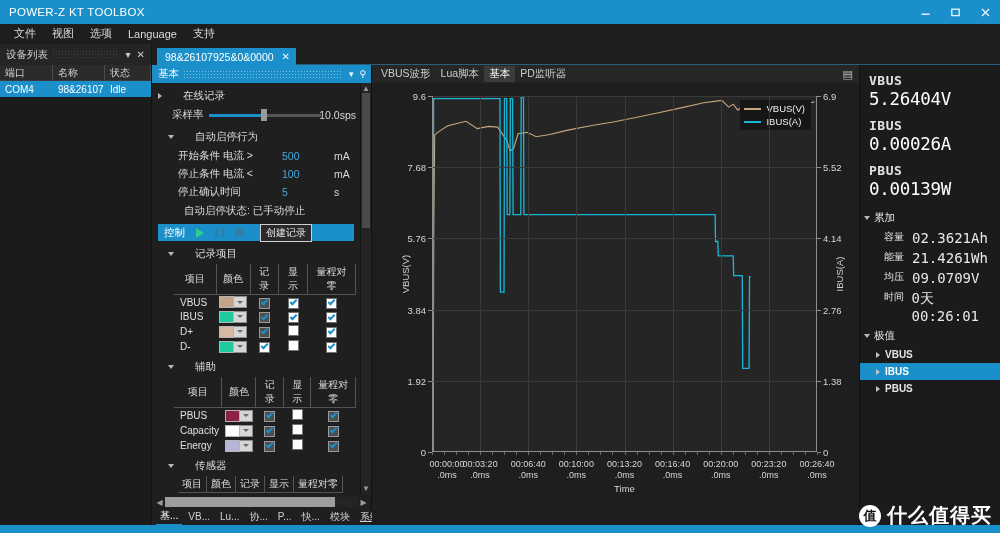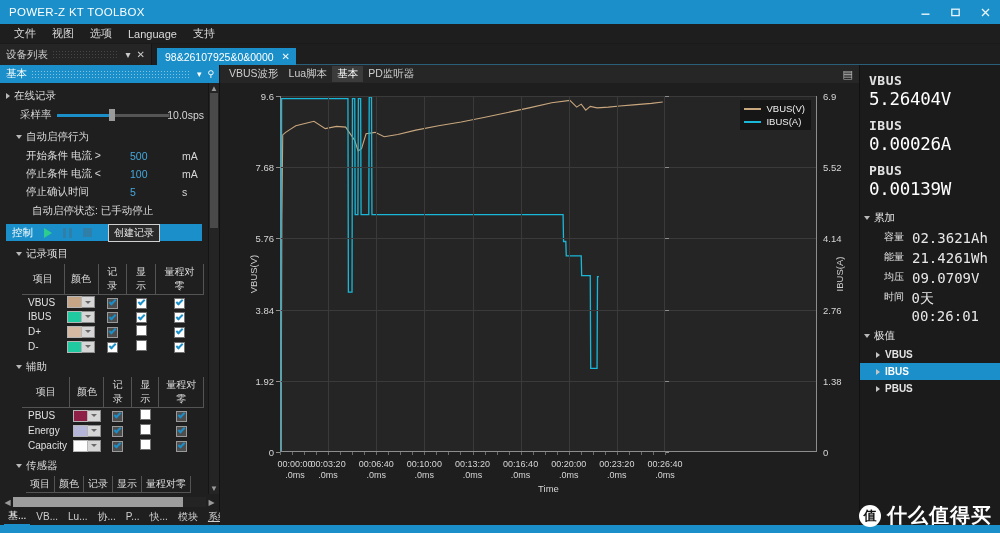--- a/index.html
+++ b/index.html
@@ -95,21 +95,21 @@
   .vscroll {
     width: 11px; background: #242424; border-left: 1px solid #151515;
     display: flex; flex-direction: column; align-items: center; justify-content: space-between;
     padding: 1px 0;
   }
   .vscroll .arw { color: #9a9a9a; font-size: 8px; }
   .vscroll .thumb { width: 8px; height: 135px; background: #4a4a4a; margin-top:-190px; }
   .vscroll .track { flex:1; }
 
   .grp { margin-bottom: 2px; }
-  .grp-t { display: flex; align-items: center; gap: 4px; color: #dcdcdc; font-size: 10.5px; padding: 2px 0 3px 2px; }
+  .grp-t { display: flex; align-items: center; gap: 21px; color: #dcdcdc; font-size: 10.5px; padding: 2px 0 3px 2px; }
   .tri { width: 0; height: 0; border-left: 4px solid #b9b9b9; border-top: 3px solid transparent; border-bottom: 3px solid transparent; }
   .tri.down { border-left: 3.5px solid transparent; border-right: 3.5px solid transparent; border-top: 4px solid #b9b9b9; border-bottom:0; }
 
   .sliderrow { display: flex; align-items: center; padding: 2px 0 4px 16px; gap: 5px; }
   .sliderrow .lb { font-size: 10.5px; color: #d6d6d6; white-space: nowrap; }
   .slider { position: relative; width: 112px; height: 12px; }
   .slider .trk { position: absolute; top: 5px; left: 0; width: 112px; height: 3px; background: #555; }
   .slider .fill { position: absolute; top: 5px; left: 0; width: 55px; height: 3px; background: #1a8fc9; }
   .slider .knob { position: absolute; top: 0; left: 52px; width: 6px; height: 12px; background: #9a9a9a; }
   .slider .ticks { position: absolute; top: 9px; left: 2px; width: 108px; height: 4px;
@@ -264,20 +264,33 @@
       <div class="devtab">
         <span>98&amp;26107925&amp;0&amp;0000</span>
         <span class="x">✕</span>
       </div>
       <div class="fill"></div>
     </div>
   </div>
 
   <div class="body">
 
+    <div class="devpanel">
+      <div class="devhdr">
+        <div class="c1">端口</div>
+        <div class="c2">名称</div>
+        <div class="c3">状态</div>
+      </div>
+      <div class="devrow">
+        <div class="c1">COM4</div>
+        <div class="c2">98&amp;26107&nbsp;</div>
+        <div class="c3">Idle</div>
+      </div>
+      <div class="devrest"></div>
+    </div>
 
     <div class="setpanel">
       <div class="setpanel-hdr">
         <span>基本</span>
         <span class="dots"></span>
         <span class="ic">▾</span>
         <span class="ic">⚲</span>
       </div>
       <div class="setbody">
         <div class="setscroll">
@@ -459,42 +472,42 @@
                     </td>
                 <td><span class="cb">
                         <span class="mk"></span>
                       </span></td>
                 <td><span class="cb wh off"></span></td>
                 <td><span class="cb">
                         <span class="mk"></span>
                       </span></td>
               </tr>
               <tr>
-                <td class="name">Energy</td>
+                <td class="name">Capacity</td>
                 <td>
                       <span class="swatchcell">
-                        <span class="swatch" style="background:#b6b6d8"></span>
+                        <span class="swatch" style="background:#ffffff"></span>
                         <span class="swdrop">
                           <i></i>
                         </span>
                       </span>
                     </td>
                 <td><span class="cb">
                         <span class="mk"></span>
                       </span></td>
                 <td><span class="cb wh off"></span></td>
                 <td><span class="cb">
                         <span class="mk"></span>
                       </span></td>
               </tr>
               <tr>
-                <td class="name">Capacity</td>
+                <td class="name">Energy</td>
                 <td>
                       <span class="swatchcell">
-                        <span class="swatch" style="background:#ffffff"></span>
+                        <span class="swatch" style="background:#b6b6d8"></span>
                         <span class="swdrop">
                           <i></i>
                         </span>
                       </span>
                     </td>
                 <td><span class="cb">
                         <span class="mk"></span>
                       </span></td>
                 <td><span class="cb wh off"></span></td>
                 <td><span class="cb">

